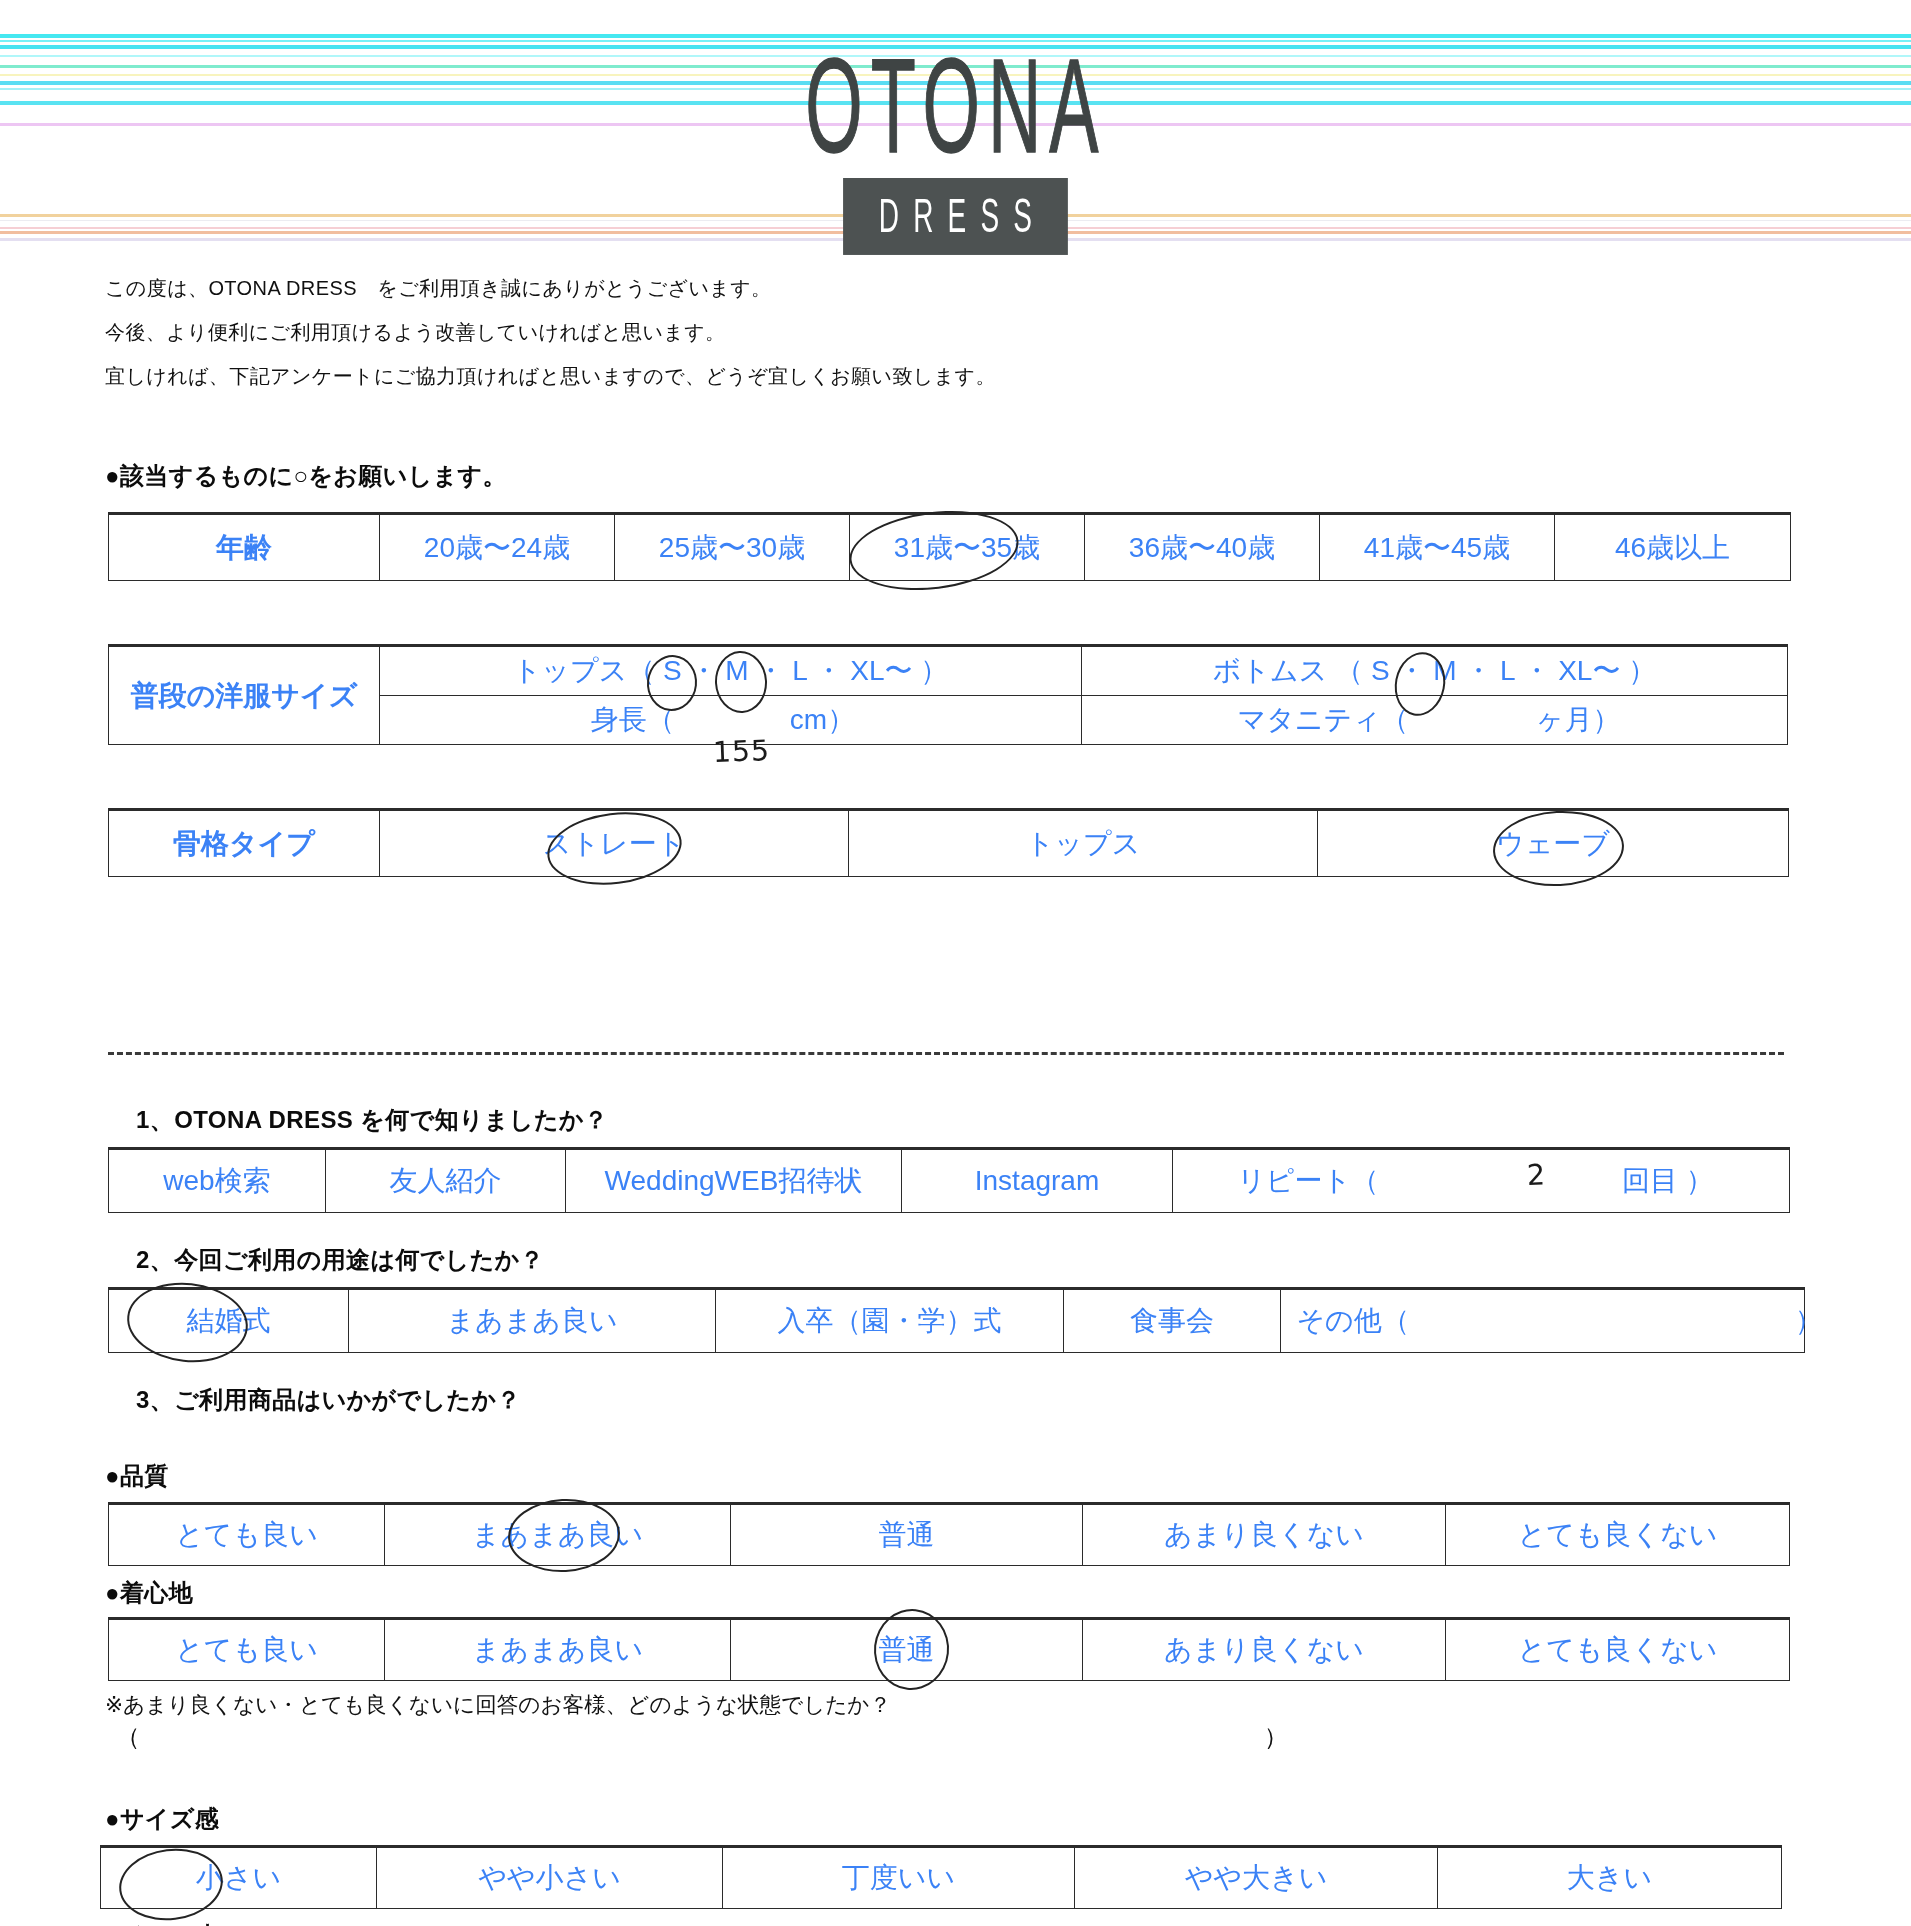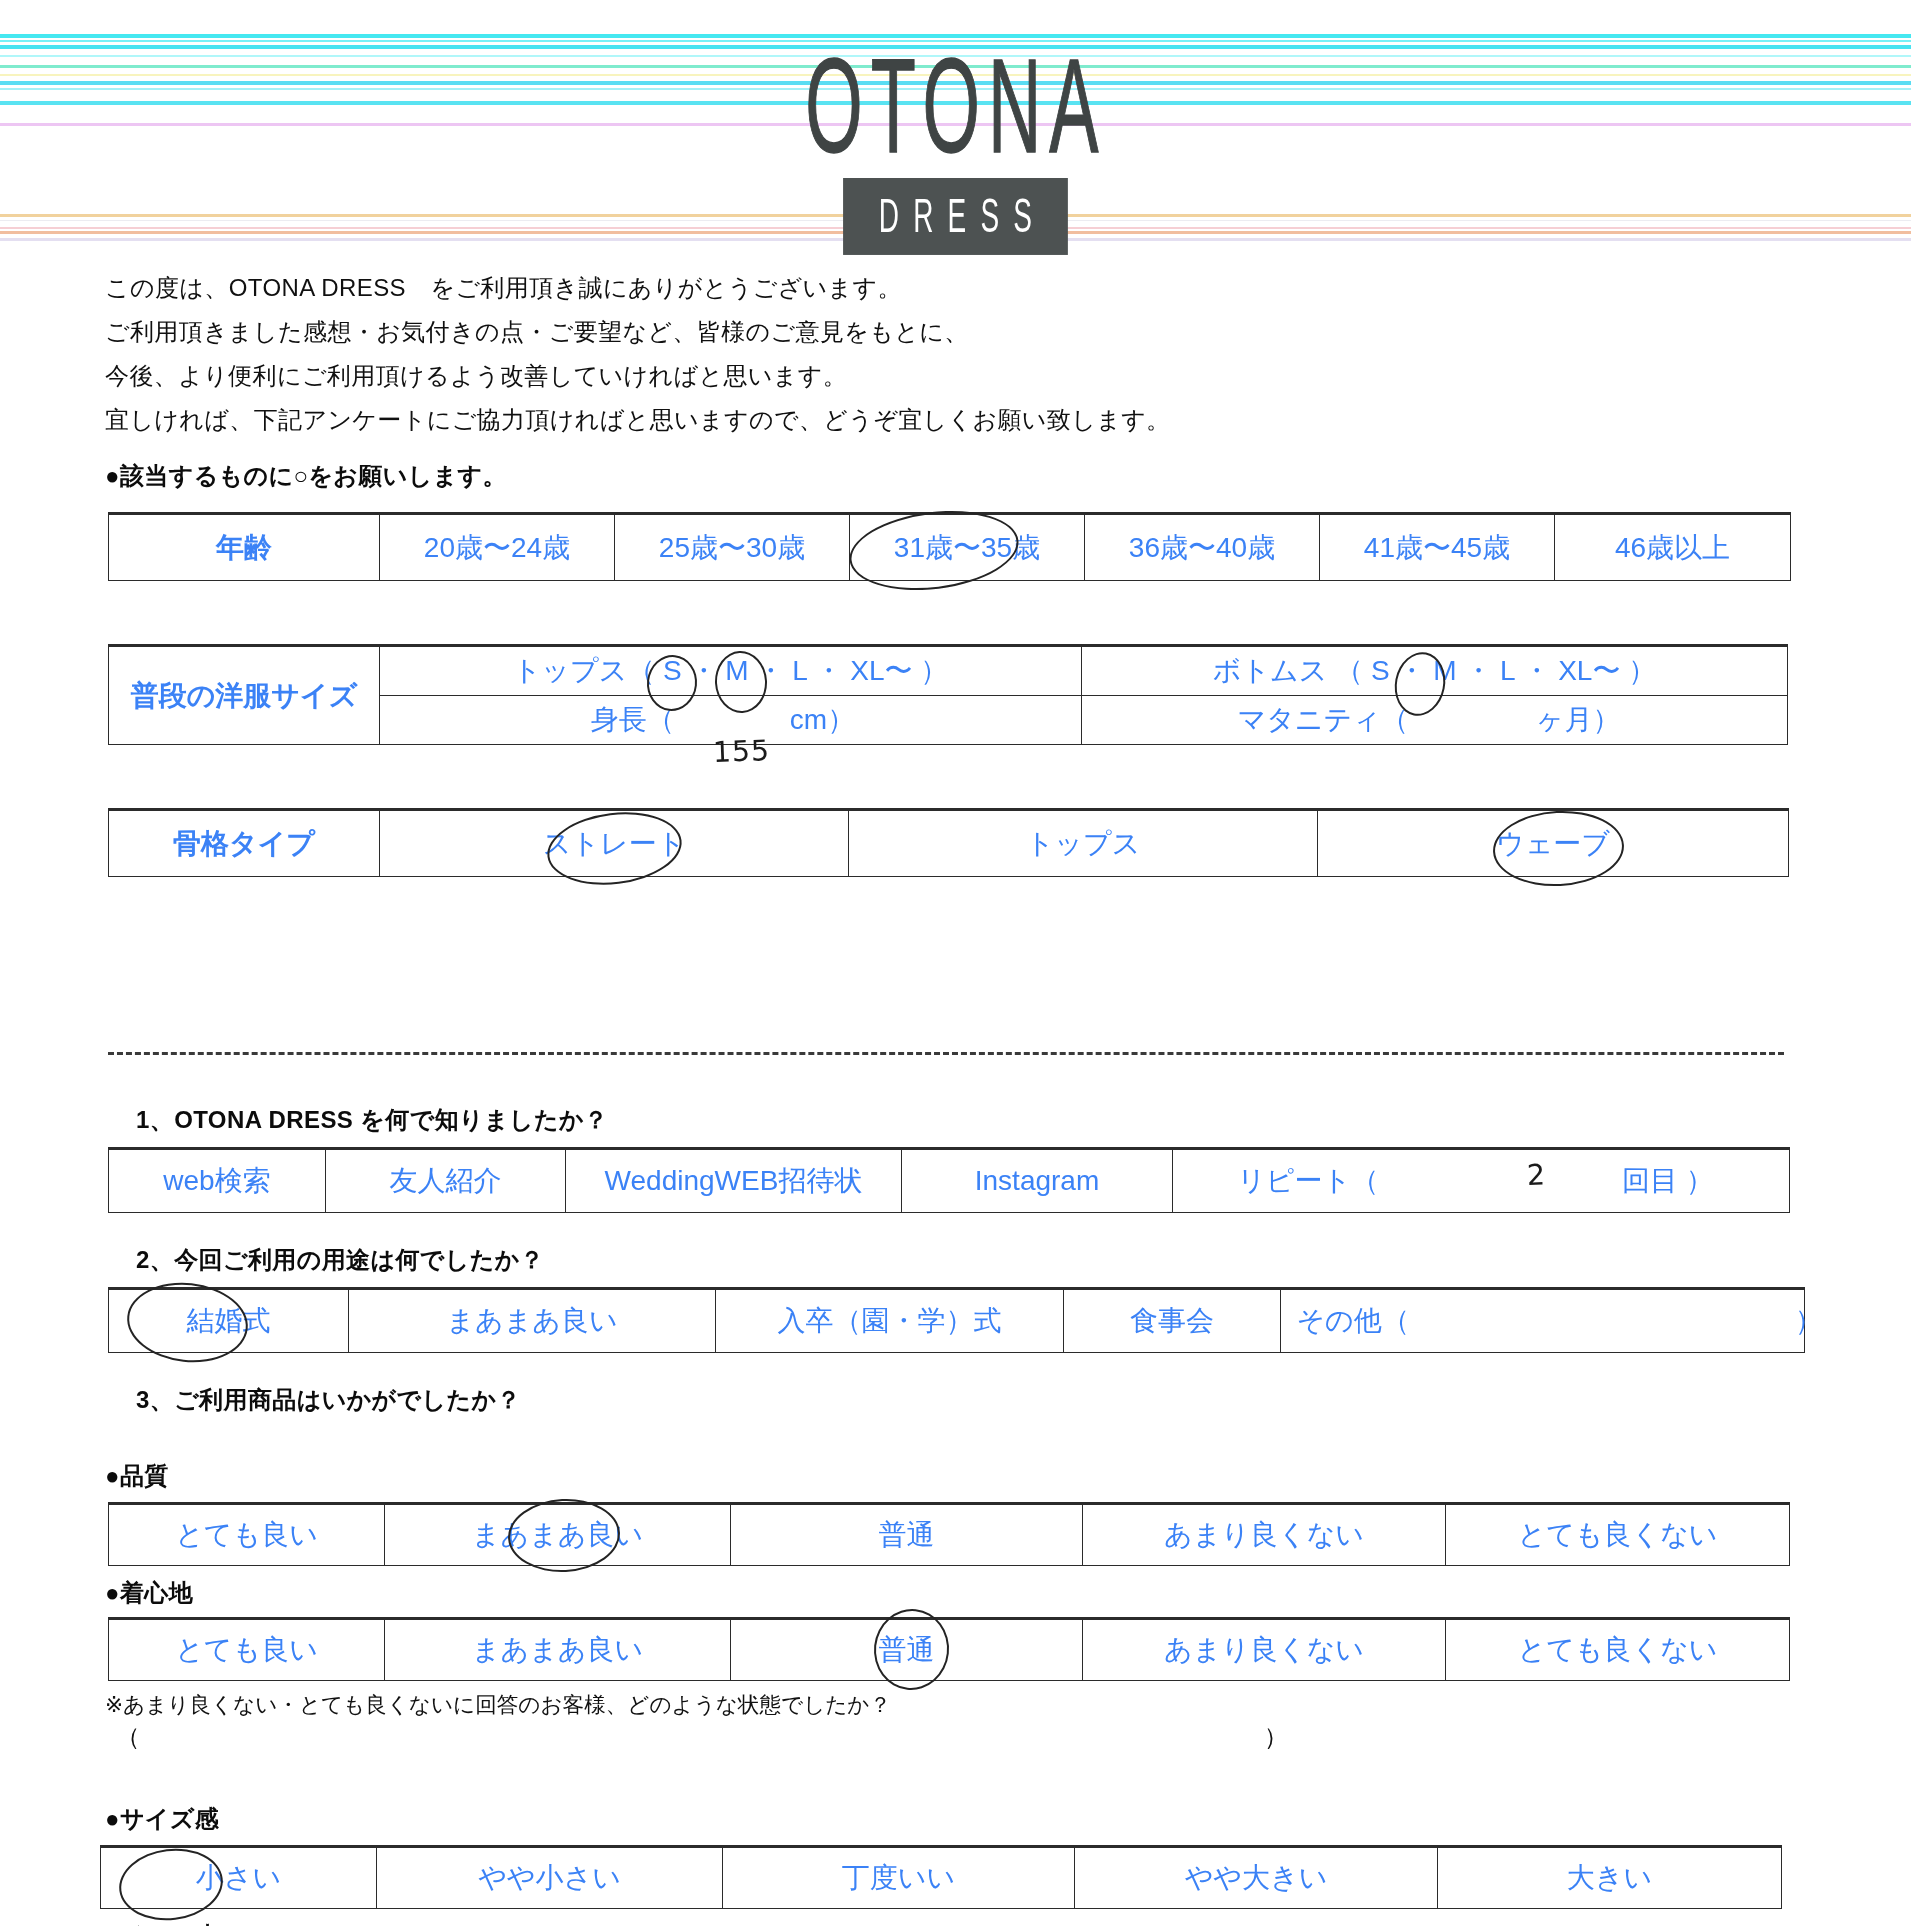--- a/index.html
+++ b/index.html
@@ -37,21 +37,21 @@
     padding:10px 27px 11.6px 27px;
     font-size:35px;line-height:1;letter-spacing:17.7px;
     text-indent:17.7px;
     transform:scaleX(0.80) scaleY(1.35);
     transform-origin:center top;
     font-weight:400;
   }
 
   
   .intro{position:absolute;left:105px;top:266px;width:1502px;
-    font-size:24px;line-height:44px;letter-spacing:0.4px;color:#101010;}
+    font-size:20px;line-height:44px;letter-spacing:0.4px;color:#101010;}
   .intro div{white-space:nowrap;}
 
   
   .bullet-label{position:absolute;font-size:24px;font-weight:bold;letter-spacing:0.4px;color:#0c0c0c;white-space:nowrap;}
   .q-label{position:absolute;font-size:24px;font-weight:bold;letter-spacing:0.4px;color:#0c0c0c;white-space:nowrap;margin-left:31px;}
   .note-label{position:absolute;font-size:21.6px;letter-spacing:0px;color:#111;white-space:nowrap;}
   .paren-line{position:absolute;font-size:24px;color:#111;white-space:nowrap;}
 
   
   table.grid{position:absolute;border-collapse:collapse;table-layout:fixed;}
@@ -110,21 +110,20 @@
 
   <div class="logo-block">
     <div class="logo-otona">OTONA</div>
     <div>
       <span class="logo-dress-box">DRESS</span>
     </div>
   </div>
 
   <div class="intro">
     <div>この度は、OTONA DRESS　をご利用頂き誠にありがとうございます。</div>
-    <div>ご利用頂きました感想・お気付きの点・ご要望など、皆様のご意見をもとに、</div>
     <div>今後、より便利にご利用頂けるよう改善していければと思います。</div>
     <div>宜しければ、下記アンケートにご協力頂ければと思いますので、どうぞ宜しくお願い致します。</div>
   </div>
 
   <div class="bullet-label" style="left:105px;top:460px;">●該当するものに○をお願いします。</div>
 
   <table class="grid" style="left:108px;top:512px;width:1676px;">
     <tbody>
         <tr>
       <td class="hdr thick-top" style="width:270px;height:65px;">年齢</td>

